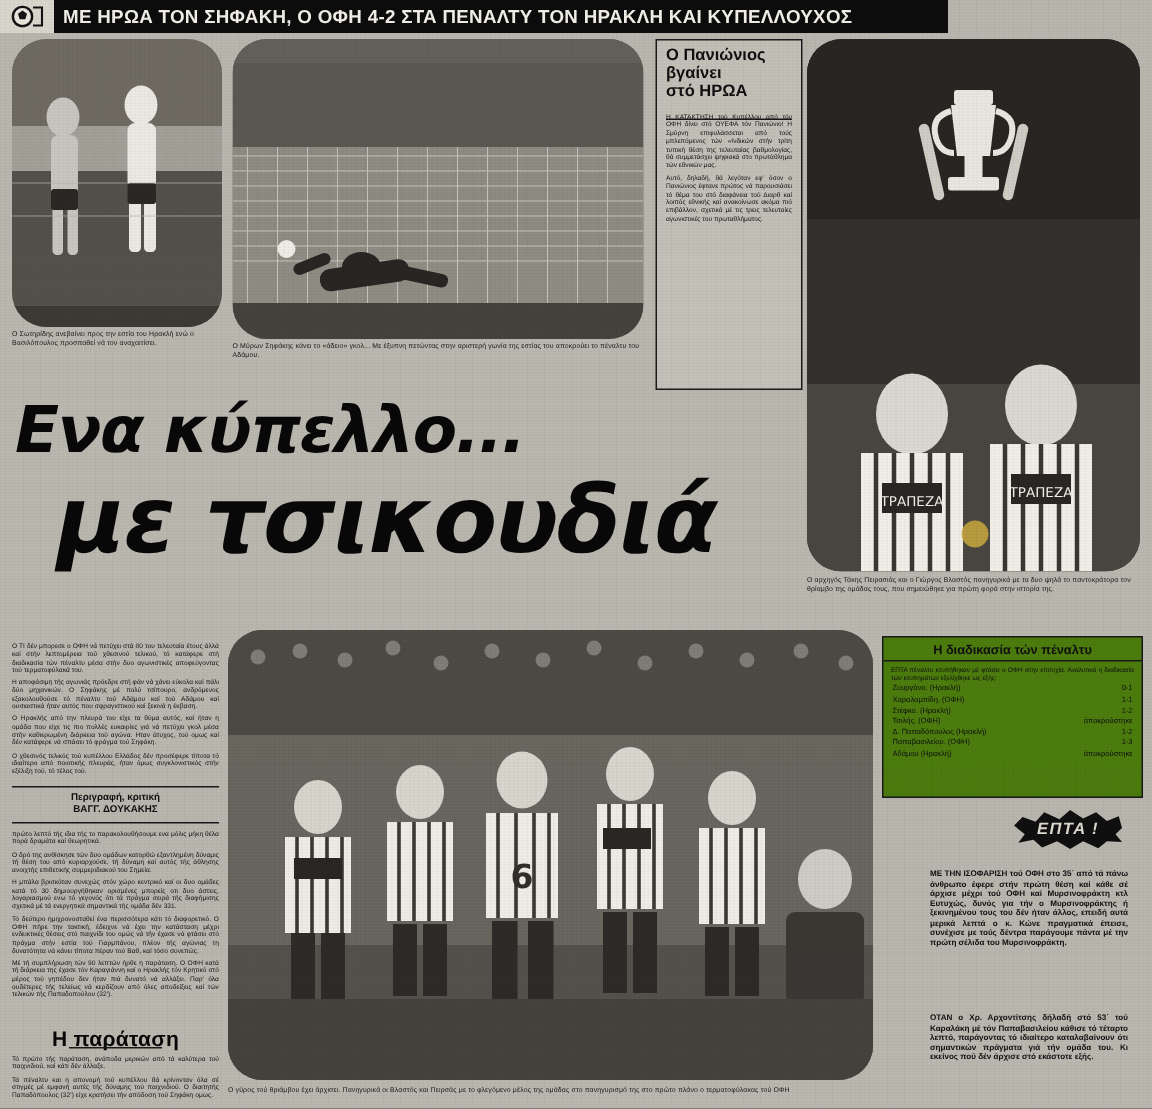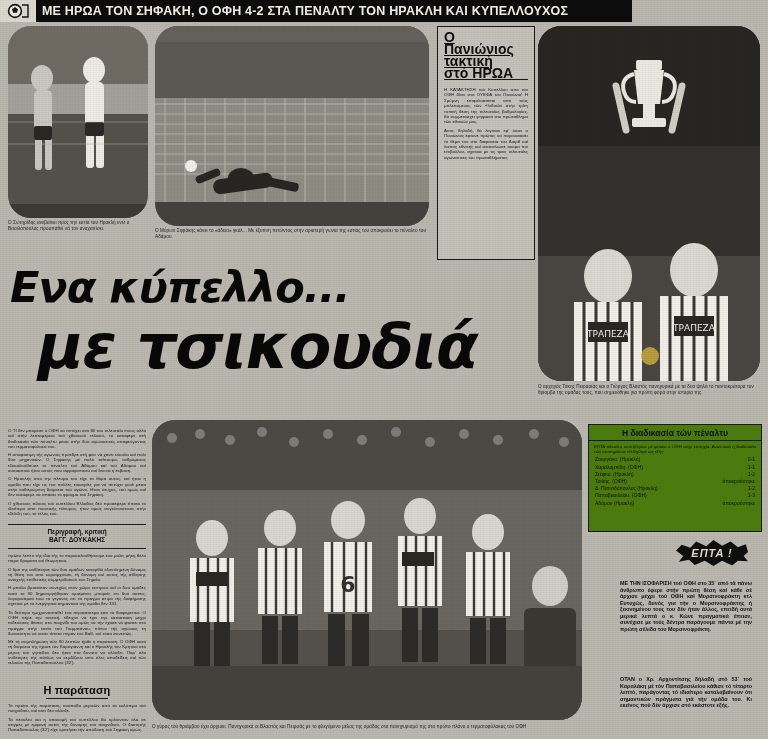--- a/index.html
+++ b/index.html
@@ -98,43 +98,42 @@
     line-height: 5.3px;
     text-align: justify;
     color: #161616;
     letter-spacing: .05px;
   }
   .col p { margin: 0 0 3px 0; }
 
   .subhead {
     position: absolute;
     font-weight: bold;
-    font-size: 11px;
+    font-size: 14px;
     text-align: center;
     color: #0a0a0a;
     letter-spacing: .2px;
   }
   .rule {
     position: absolute;
     background: #1a1a1a;
   }
 
   
   .box {
     position: absolute;
     border: 1px solid #1b1b1b;
     background: #c3c0b8;
   }
   .box-title {
     font-weight: bold;
-    font-size: 14px;
+    font-size: 11px;
     line-height: 12px;
     color: #111;
     padding: 4px 6px 2px 6px;
-    text-decoration: underline;
   }
   .box-body {
     font-size: 4.4px;
     line-height: 5.4px;
     text-align: justify;
     padding: 0 6px 4px 6px;
     color: #161616;
   }
   .box-body p { margin: 0 0 3px 0; }
 
@@ -295,21 +294,21 @@
       <g fill="#67645e" opacity=".8">
         <rect x="0" y="0" width="274" height="16"></rect>
       </g>
     </svg>
   </div>
   <div class="cap" style="left:155px; top:228px; width:274px;">Ο Μύρων Σηφάκης κάνει το «άδειο» γκολ... Με έξυπνη πετώντας στην αριστερή γωνία της εστίας του αποκρούει το πέναλτυ του Αδάμου.</div>
 
   <div class="box" style="left:437px; top:26px; width:96px; height:232px;">
     <div class="box-title">
       <span>Ο Πανιώνιος</span><br>
-      <span>τακτική</span><br>
+      <span>βγαίνει</span><br>
       <span>στό ΗΡΩΑ</span>
     </div>
     <div class="rule" style="left:6px; top:52px; width:84px; height:1px;"></div>
     <div class="box-body" style="padding-top:6px;">
       <p>Η ΚΑΤΑΚΤΗΣΗ τού Κυπέλλου από τόν ΟΦΗ δίνει στό ΟΥΕΦΑ τόν Πανιώνιο! Η Σμύρνη επιφυλάσσεται από τούς μπλεπόμενος τών «Ινδικών στήν τρίτη τυπική θέση της τελευταίας βαθμολογίας, θά συμμετάσχει ψηφιακά στο πρωτάθλημα τών εθνικών μας.</p>
       <p>Αυτό, δηλαδή, θά λεγόταν εφ' όσον ο Πανιώνιος έφτανε πρώτος νά παρουσιάσει τό θέμα του στό διαφάνεια τού Διαρθ καί λοιπός εθνικής καί ανακοίνωσε ακόμα πιό επιβάλλον, σχετικά μέ τις τρεις τελευταίες αγωνιστικές του πρωταθλήματος.</p>
     </div>
   </div>
 
   <div class="photo" style="left:538px; top:26px; width:222px; height:355px;">

